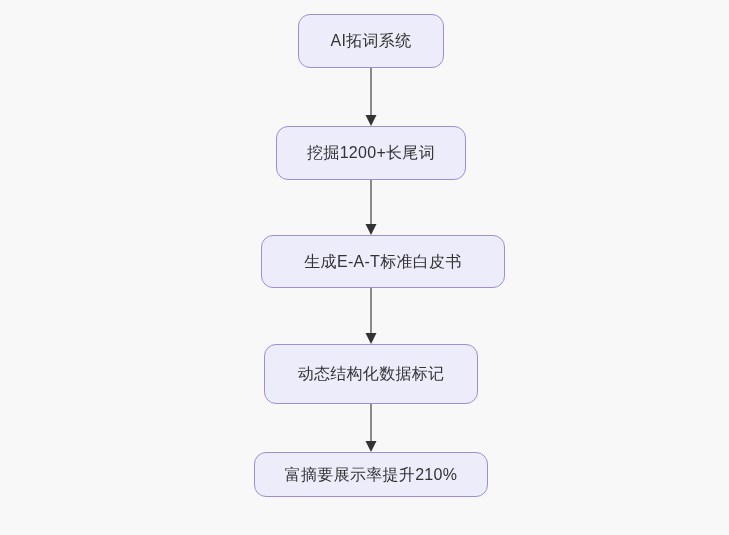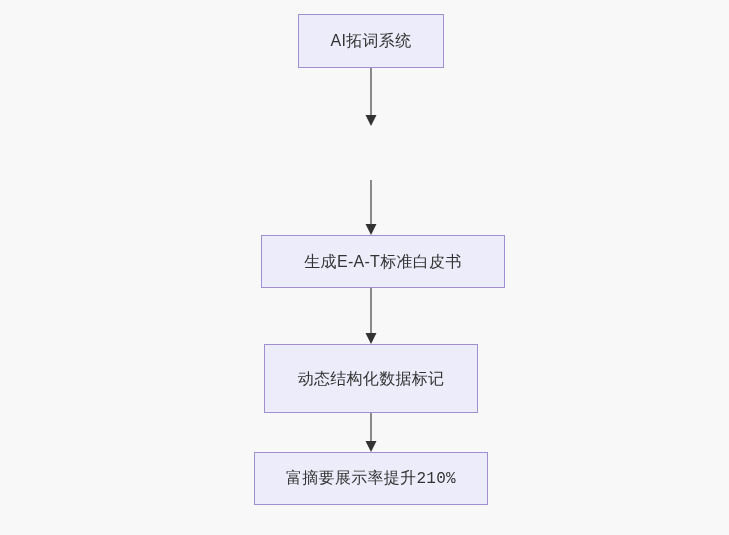--- a/index.html
+++ b/index.html
@@ -20,21 +20,21 @@
     width: 729px;
     height: 535px;
   }
 
   
   .node {
     position: absolute;
     box-sizing: border-box;
     background: #ececfa;
     border: 1.7px solid #9f8fd0;
-    border-radius: 0;
+    border-radius: 12px;
     display: flex;
     align-items: center;
     justify-content: center;
     color: #333333;
     font-size: 16px;
     line-height: 1;
     letter-spacing: 0.3px;
     white-space: nowrap;
     z-index: 2;
     text-align: center;
@@ -91,26 +91,29 @@
     <svg width="20" height="55" viewBox="0 0 20 55" aria-hidden="true">
       <line class="edge-line" x1="10" y1="0" x2="10" y2="47"></line>
       <polygon class="edge-arrow" points="10,55 4.5,44 15.5,44"></polygon>
     </svg>
   </div>
 
   <div class="node" style="left:298px; top:14px; width:146px; height:54px;">
     <span class="node-label">AI拓词系统</span>
   </div>
 
+  <div class="node" style="left:276px; top:126px; width:190px; height:54px;">
+    <span class="node-label">挖掘1200+长尾词</span>
+  </div>
 
   <div class="node" style="left:261px; top:235px; width:244px; height:53px;">
     <span class="node-label">生成E-A-T标准白皮书</span>
   </div>
 
-  <div class="node" style="left:264px; top:344px; width:214px; height:69px;">
+  <div class="node" style="left:264px; top:344px; width:214px; height:60px;">
     <span class="node-label">动态结构化数据标记</span>
   </div>
 
-  <div class="node" style="left:254px; top:452px; width:234px; height:53px;font-family:Liberation Mono, monospace;">
+  <div class="node" style="left:254px; top:452px; width:234px; height:45px;">
     <span class="node-label">富摘要展示率提升210%</span>
   </div>
 
 </div>
 
 </body></html>

